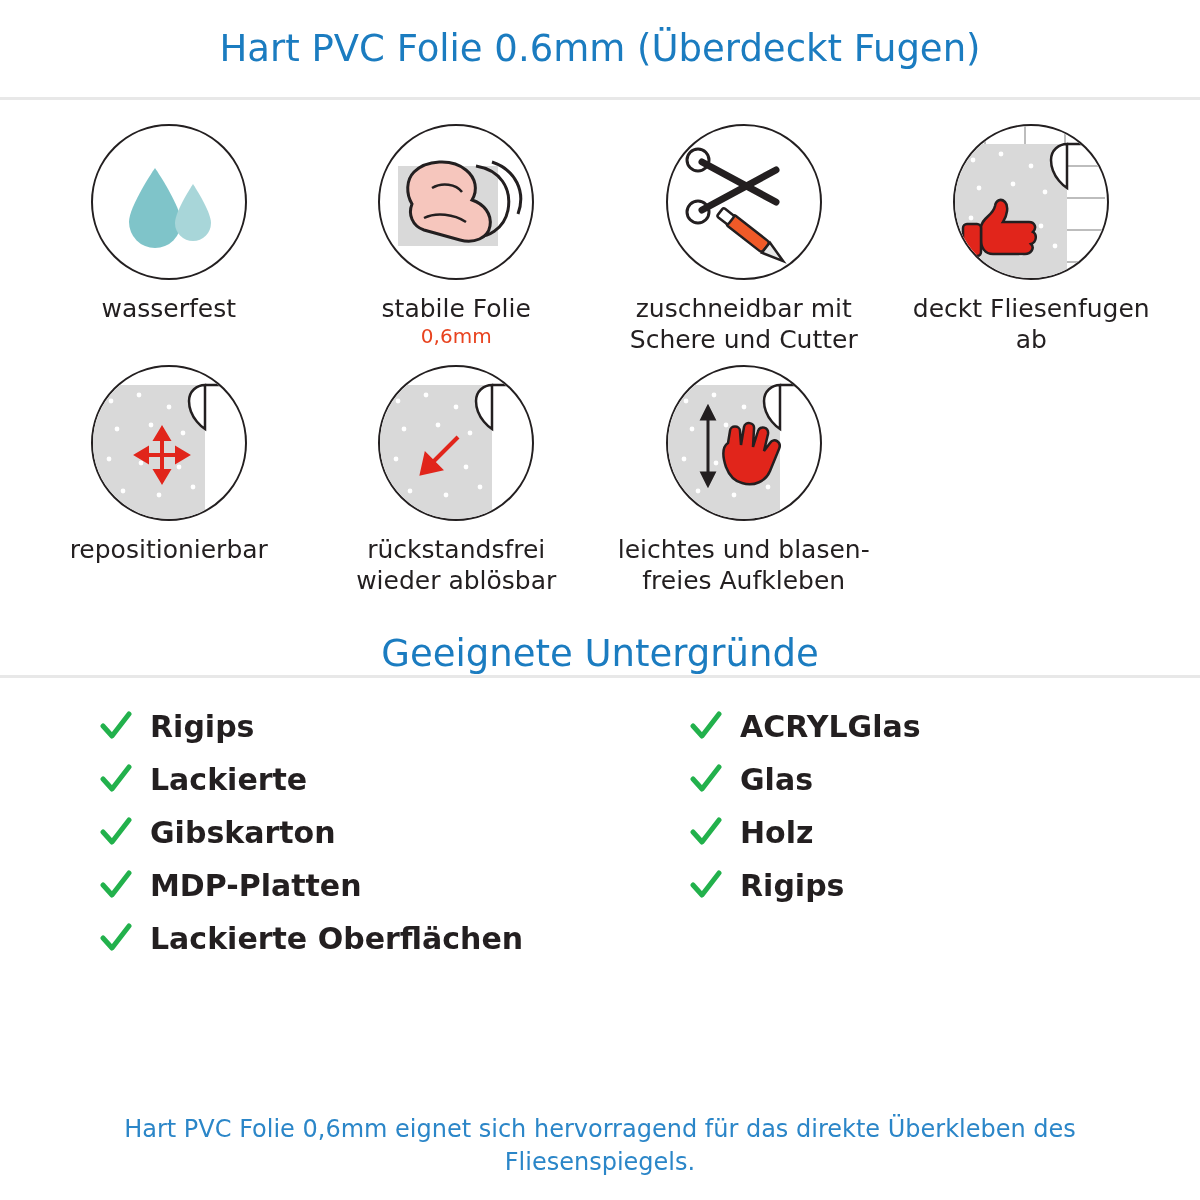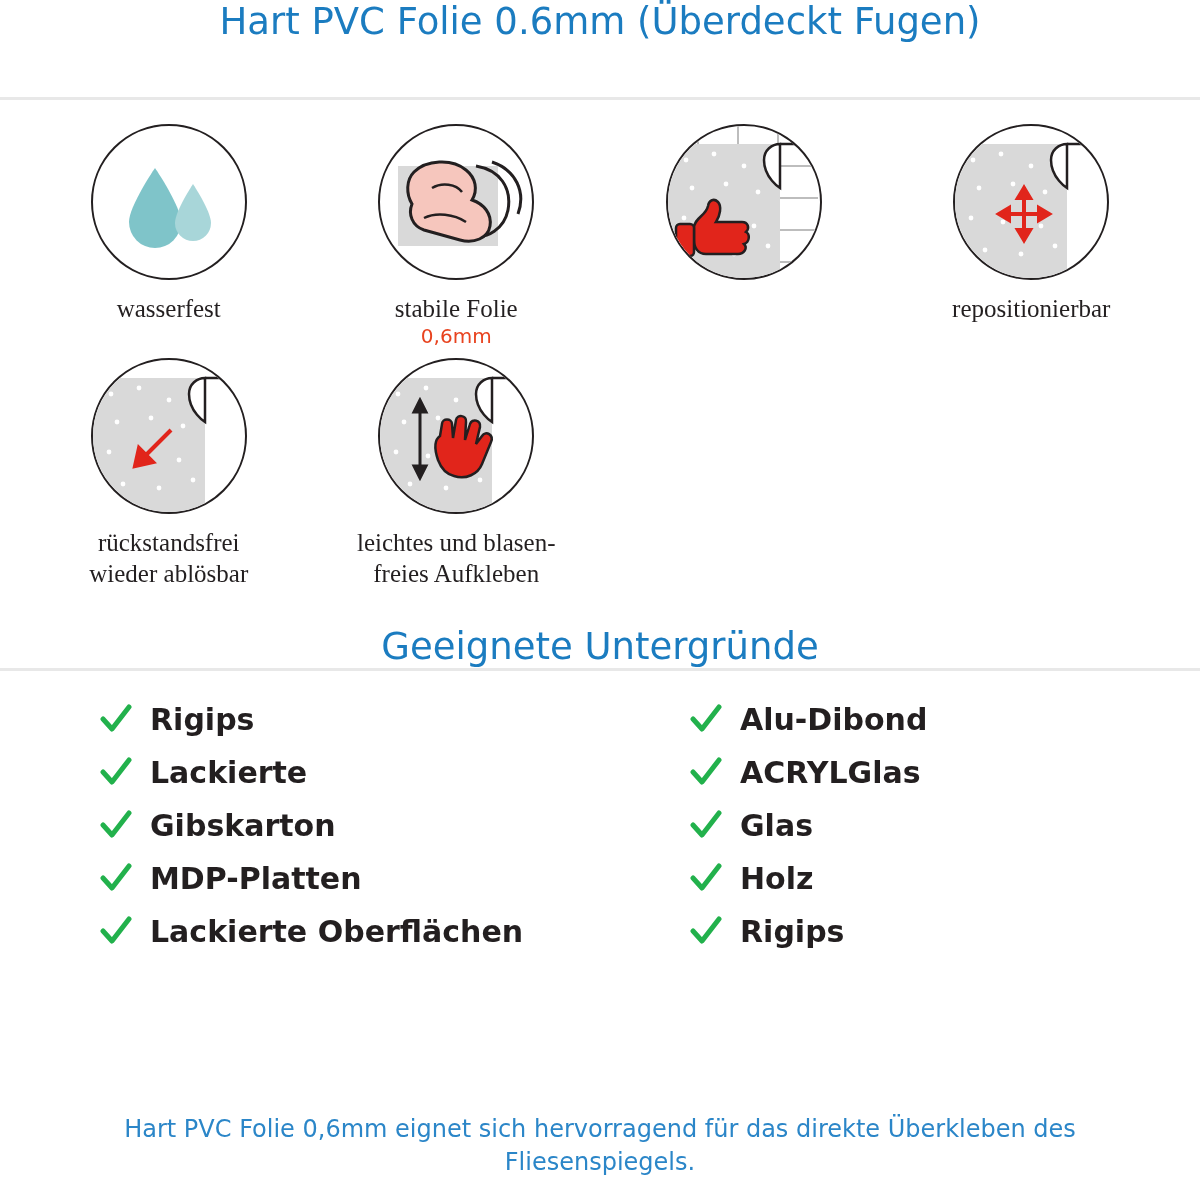--- a/index.html
+++ b/index.html
@@ -17,21 +17,21 @@
   .page {
     width: 1200px;
     height: 1200px;
     position: relative;
     box-sizing: border-box;
   }
   
   .header {
     height: 100px;
     display: flex;
-    align-items: flex-start;
+    align-items: center;
     justify-content: center;
     border-bottom: 3px solid #e8e8e8;
     box-sizing: border-box;
   }
   .header-title {
     font-size: 37px;
     color: #1b7cc0;
     letter-spacing: 0px;
     text-align: center;
   }
@@ -58,21 +58,20 @@
     background: #ffffff;
     box-sizing: border-box;
   }
   .feature-label {
     margin-top: 13px;
     text-align: center;
     font-size: 25px;
     line-height: 1.24;
     color: #231f20;
     max-width: 270px;
-    font-family: Liberation Serif, serif;
   }
   .feature-sub {
     font-size: 20px;
     color: #e8431f;
     text-align: center;
     line-height: 1.2;
   }
   
   .section-title-wrap {
     margin-top: 36px;
@@ -165,20 +164,39 @@
           <path d="M34 46 C46 34 72 32 86 44 C96 52 98 64 92 74 C104 78 112 88 110 100 C108 112 94 118 80 114 L44 104 C32 100 28 88 32 78 C26 68 26 54 34 46 Z" fill="#f6c6bd" stroke="#231f20" stroke-width="3"></path>
           <path d="M52 62 C62 56 76 58 82 66" fill="none" stroke="#231f20" stroke-width="2.5"></path>
           <path d="M44 92 C56 86 74 88 86 96" fill="none" stroke="#231f20" stroke-width="2.5"></path>
         </svg>
       </div>
       <div class="feature-label">stabile Folie</div>
       <div class="feature-sub">0,6mm</div>
     </div>
 
 
+    <div class="feature">
+      <div class="circle">
+        <svg viewBox="0 0 156 156" width="156" height="156" aria-hidden="true">
+          <g stroke="#231f20" stroke-width="3" fill="none">
+            <path d="M34 36 L108 76" stroke-width="7" stroke-linecap="round"></path>
+            <path d="M34 84 L108 44" stroke-width="7" stroke-linecap="round"></path>
+            <circle cx="30" cy="34" r="11"></circle>
+            <circle cx="30" cy="86" r="11"></circle>
+          </g>
+          <g transform="rotate(38 78 108)">
+            <rect x="56" y="100" width="46" height="13" rx="3" fill="#f05a28" stroke="#231f20" stroke-width="2.5"></rect>
+            <path d="M102 100 L124 106.5 L102 113 Z" fill="#e8e8e8" stroke="#231f20" stroke-width="2.5"></path>
+            <rect x="44" y="101" width="14" height="11" rx="2" fill="#ffffff" stroke="#231f20" stroke-width="2.5"></rect>
+          </g>
+        </svg>
+      </div>
+      <div class="feature-label">zuschneidbar mit<br>Schere und Cutter</div>
+      <div class="feature-sub"></div>
+    </div>
 
     <div class="feature">
       <div class="circle">
         <svg viewBox="0 0 156 156" width="156" height="156" aria-hidden="true">
           <g stroke="#bdbdbd" stroke-width="2">
             <line x1="10" y1="40" x2="150" y2="40"></line>
               <line x1="10" y1="72" x2="150" y2="72"></line>
             <line x1="10" y1="104" x2="150" y2="104"></line>
               <line x1="10" y1="136" x2="150" y2="136"></line>
             <line x1="30" y1="0" x2="30" y2="156"></line>
@@ -203,20 +221,21 @@
           </g>
           <path d="M112 18 L112 62 C112 62 96 52 96 34 C96 24 104 18 112 18 Z" fill="#ffffff" stroke="#231f20" stroke-width="2.5"></path>
           <path d="M112 18 L148 18" stroke="#231f20" stroke-width="2.5" fill="none"></path>
           <path d="M112 18 L112 156" stroke="#231f20" stroke-width="0" fill="none"></path>
           <g transform="translate(16,74)">
             <path d="M10 28 C10 18 22 16 24 6 C25 0 30 -2 34 2 C38 6 36 16 32 22 L58 22 C64 22 66 28 62 32 C66 34 66 42 60 44 C64 48 60 54 54 54 L22 54 C14 54 10 48 10 40 Z" fill="#e1251b" stroke="#231f20" stroke-width="2.5"></path>
             <rect x="-8" y="24" width="18" height="32" rx="4" fill="#e1251b" stroke="#231f20" stroke-width="2.5"></rect>
           </g>
         </svg>
       </div>
+      <div class="feature-label">deckt Fliesenfugen ab</div>
       <div class="feature-sub"></div>
     </div>
 
     <div class="feature">
       <div class="circle">
         <svg viewBox="0 0 156 156" width="156" height="156" aria-hidden="true">
           <path d="M0 18 L112 18 L112 156 L0 156 Z" fill="#d9d9d9"></path>
           <g fill="#ffffff">
             <circle cx="18" cy="34" r="2.4"></circle>
               <circle cx="46" cy="28" r="2.4"></circle>
@@ -351,26 +370,20 @@
             <path d="M3 16 L12 26 L29 4" fill="none" stroke="#22b14c" stroke-width="5" stroke-linecap="round" stroke-linejoin="round"></path>
           </svg>
         <span>Lackierte Oberflächen</span>
       </div>
     </div>
     <div class="sub-col right">
       <div class="sub-item">
         <svg class="check" viewBox="0 0 32 32">
             <path d="M3 16 L12 26 L29 4" fill="none" stroke="#22b14c" stroke-width="5" stroke-linecap="round" stroke-linejoin="round"></path>
           </svg>
-        <span>Alu-Dibond</span>
-      </div>
-      <div class="sub-item">
-        <svg class="check" viewBox="0 0 32 32">
-            <path d="M3 16 L12 26 L29 4" fill="none" stroke="#22b14c" stroke-width="5" stroke-linecap="round" stroke-linejoin="round"></path>
-          </svg>
         <span>ACRYLGlas</span>
       </div>
       <div class="sub-item">
         <svg class="check" viewBox="0 0 32 32">
             <path d="M3 16 L12 26 L29 4" fill="none" stroke="#22b14c" stroke-width="5" stroke-linecap="round" stroke-linejoin="round"></path>
           </svg>
         <span>Glas</span>
       </div>
       <div class="sub-item">
         <svg class="check" viewBox="0 0 32 32">

